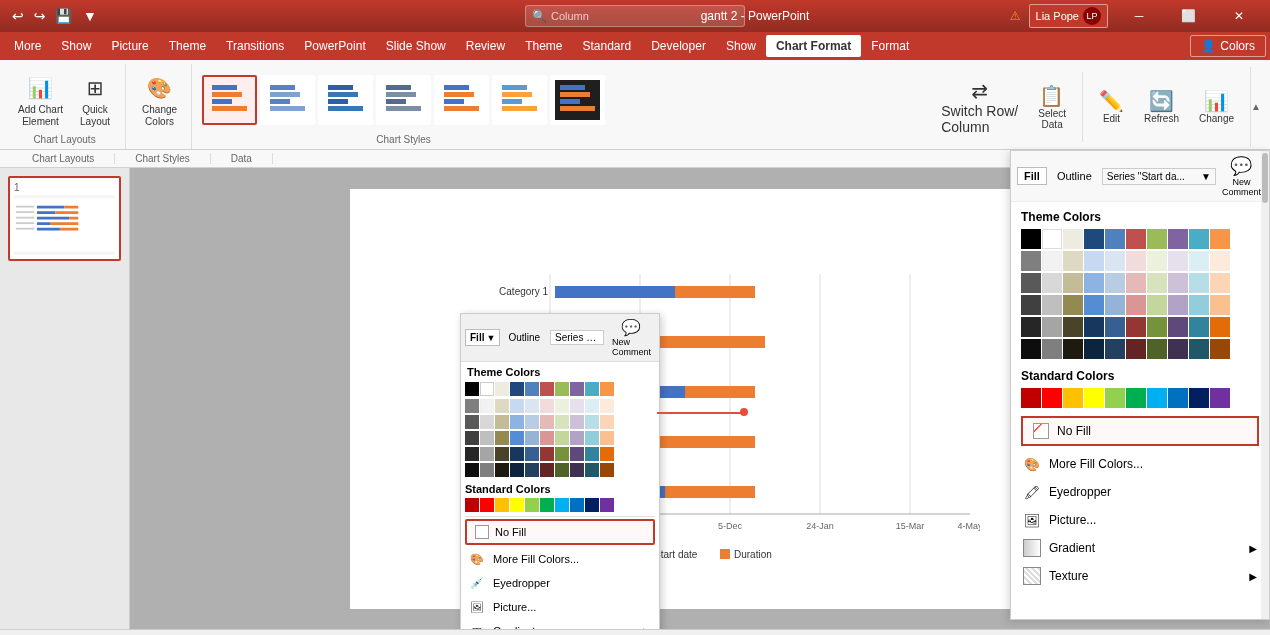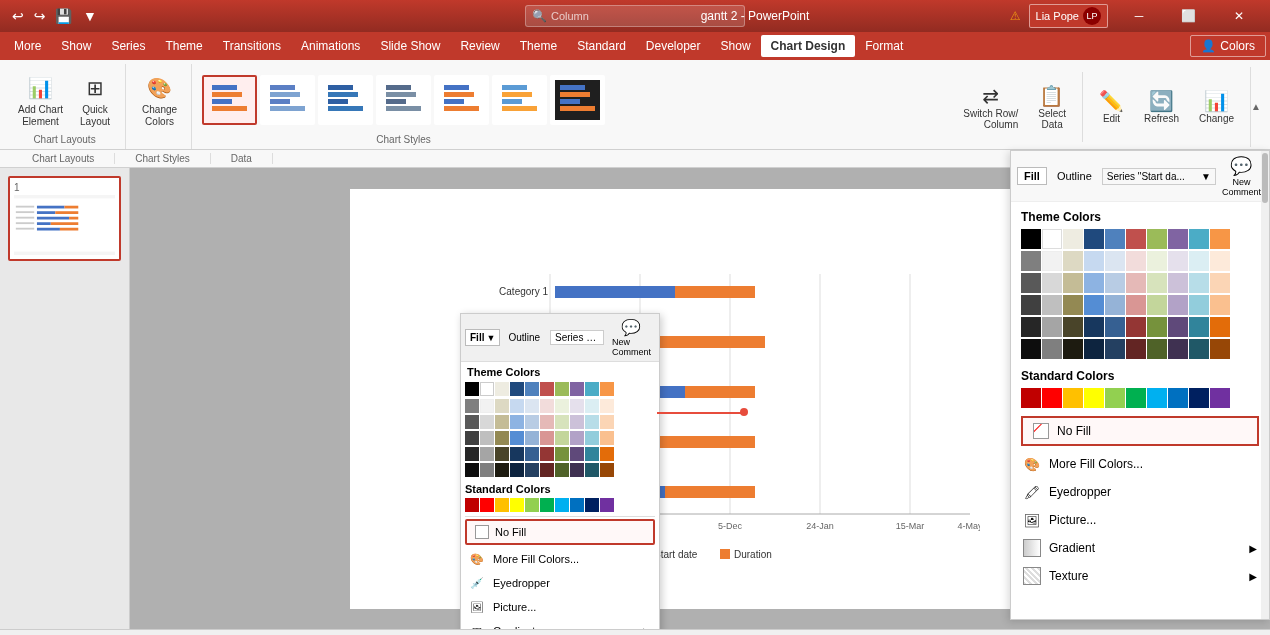--- a/index.html
+++ b/index.html
@@ -174,31 +174,31 @@
       <div class="win-btn">─</div>
       <div class="win-btn">⬜</div>
       <div class="win-btn close-btn">✕</div>
     </div>
   </div>
 </div>
 
 <div id="menu-bar">
   <span class="menu-item">More</span>
   <span class="menu-item">Show</span>
-  <span class="menu-item">Series</span>
+  <span class="menu-item">Picture</span>
   <span class="menu-item">Theme</span>
   <span class="menu-item">Transitions</span>
-  <span class="menu-item">Animations</span>
+  <span class="menu-item">PowerPoint</span>
   <span class="menu-item">Slide Show</span>
   <span class="menu-item">Review</span>
   <span class="menu-item">Theme</span>
   <span class="menu-item">Standard</span>
   <span class="menu-item">Developer</span>
   <span class="menu-item">Show</span>
-  <span class="menu-item chart-design">Chart Design</span>
+  <span class="menu-item chart-design">Chart Format</span>
   <span class="menu-item format">Format</span>
   <div class="share-btn">
     <span>👤</span>
       <span>Colors</span>
   </div>
 </div>
 
 <div id="ribbon">
 
   <div class="ribbon-group">
@@ -287,21 +287,21 @@
           </svg>
         </div>
       </div>
     </div>
     <div class="ribbon-group-label">Chart Styles</div>
   </div>
 
   <div class="ribbon-right">
     <div class="ribbon-right-btn">
       <div style="font-size:20px;">⇄</div>
-      <div style="font-size:10px;text-align:right;">Switch Row/<br>Column</div>
+      <div style="font-size:14px;text-align:left;">Switch Row/<br>Column</div>
     </div>
     <div class="ribbon-right-btn">
       <div style="font-size:20px;">📋</div>
       <div style="font-size:10px;text-align:center;">Select<br>Data</div>
     </div>
     <div style="border-right:1px solid #ddd;height:70px;margin:0 4px;"></div>
     <div class="ribbon-right-btn">
       <div style="font-size:20px;">✏️</div>
       <div style="font-size:10px;">Edit</div>
     </div>

